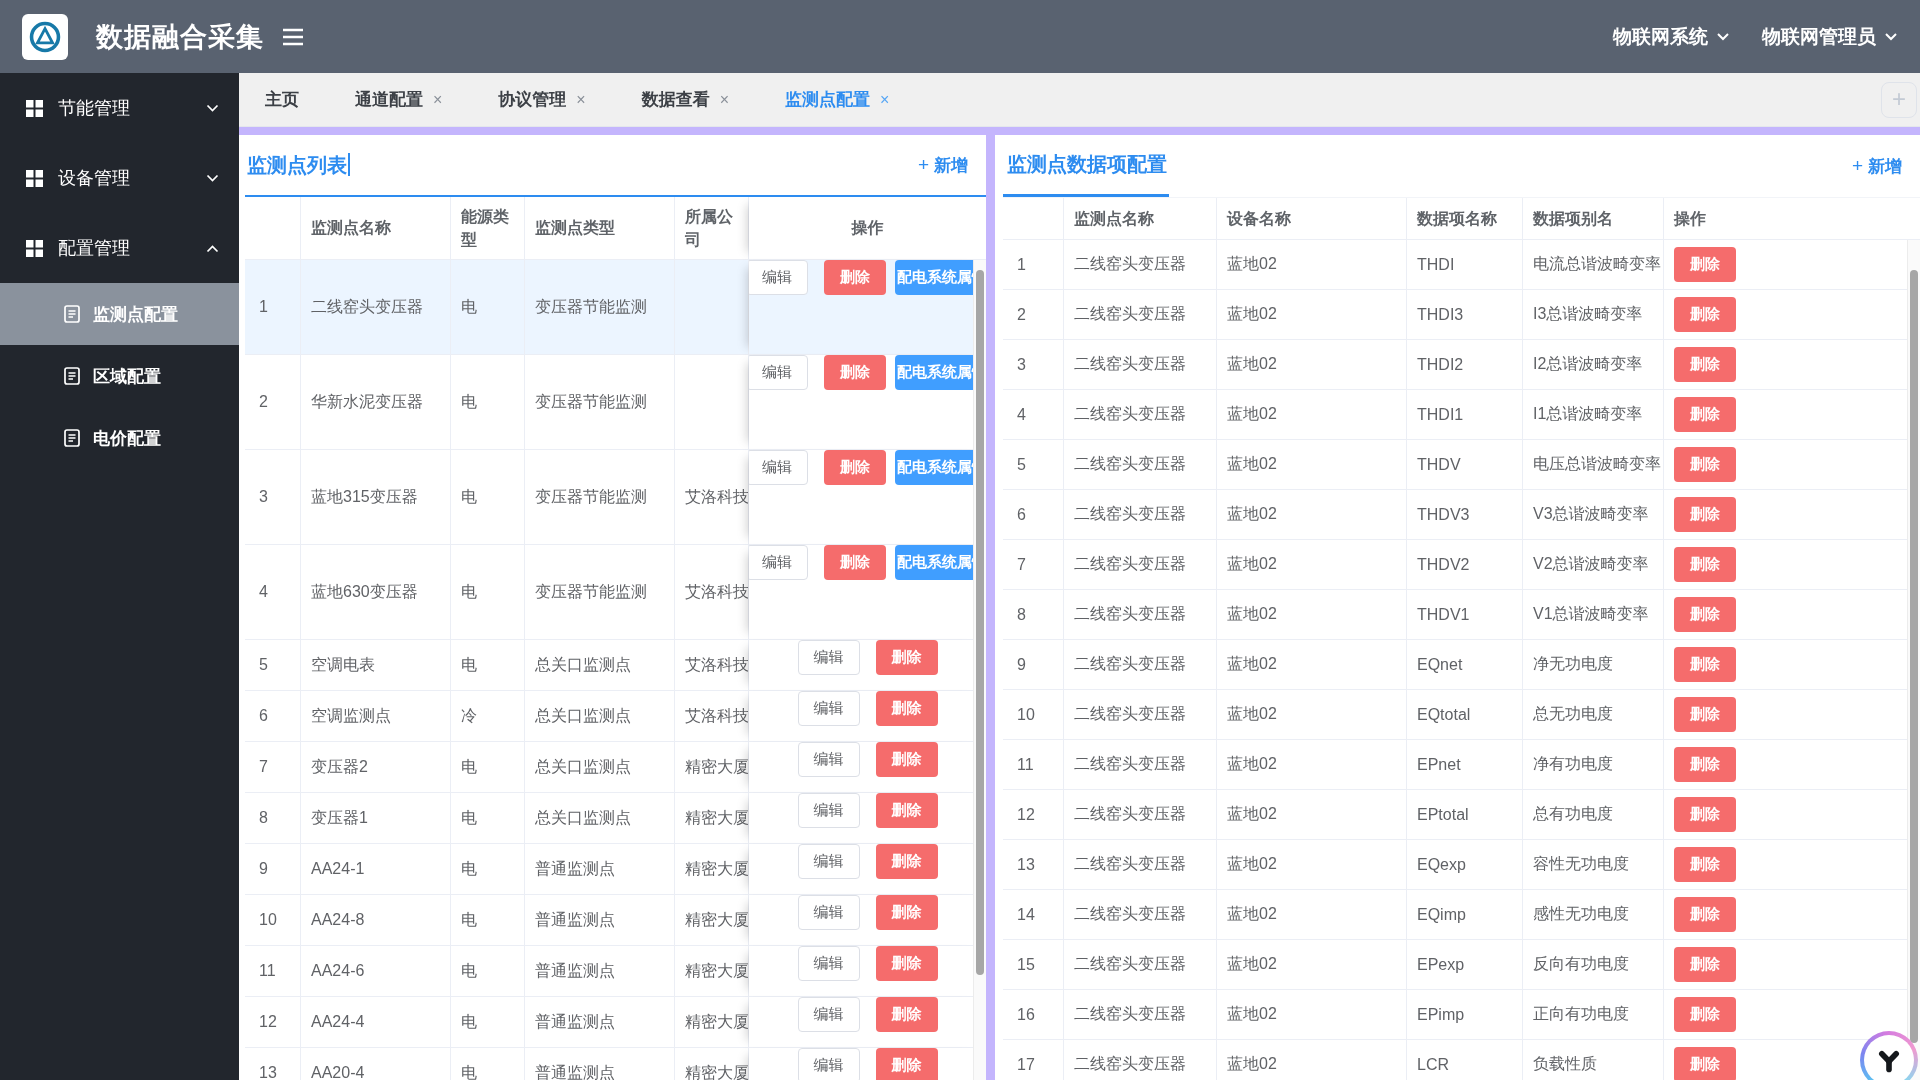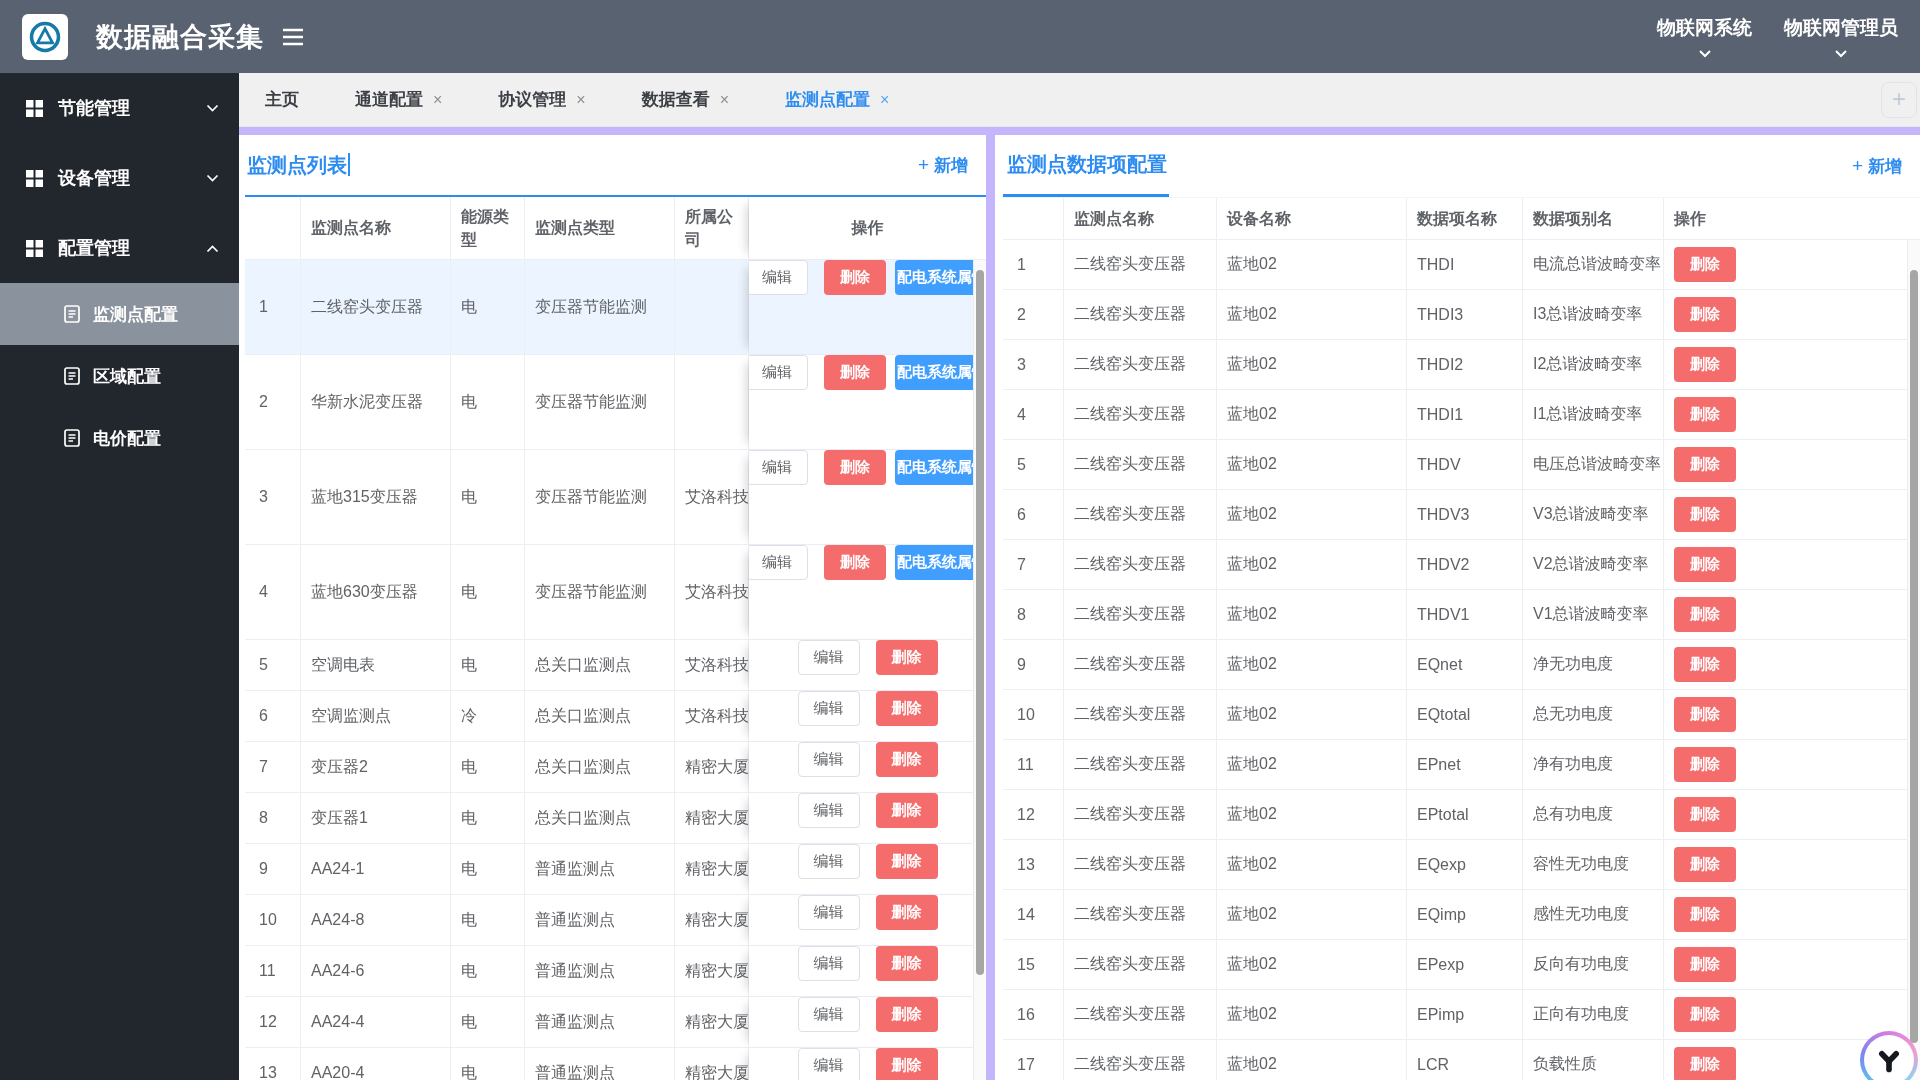--- a/index.html
+++ b/index.html
@@ -8,27 +8,27 @@
 
   
   .app-header { position:absolute; left:0; top:0; width:1920px; height:73px;
     background:#596270; display:flex; align-items:center; padding:0 22px; z-index:30; }
   .logo-box { width:46px; height:46px; background:#fff; border-radius:6px;
     display:flex; align-items:center; justify-content:center; margin-right:15px; }
   .app-title { color:#fff; font-size:27px; font-weight:bold; letter-spacing:1px;margin-left:13px; }
   .hamburger { margin-left:18px; display:flex; align-items:center; cursor:pointer; }
   .header-right { margin-left:auto; display:flex; align-items:center; gap:32px; }
   .header-menu { color:#fff; font-size:19px; font-weight:bold; display:flex;
-    align-items:center; gap:8px; cursor:pointer;flex-direction:column; }
+    align-items:center; gap:8px; cursor:pointer; }
 
   
   .sidebar { position:absolute; left:0; top:73px; width:239px; height:1007px;
     background:#22262d; z-index:20; }
   .side-item { height:70px; display:flex; align-items:center; padding:0 20px 0 26px;
-    color:#fff; font-size:18px; font-weight:bold; cursor:pointer; }
+    color:#fff; font-size:18px; font-weight:normal; cursor:pointer; }
   .side-item .lbl { flex:1; margin-left:15px; }
   .side-sub { height:62px; display:flex; align-items:center; padding-left:64px;
     color:#fff; font-size:17px; font-weight:bold; cursor:pointer; }
   .side-sub .lbl { margin-left:13px; }
   .side-sub.active { background:#8a929d; }
 
   
   .tabbar { position:absolute; left:239px; top:73px; width:1681px; height:54px;
     background:#f0f0f0; display:flex; align-items:center; padding-left:14px;
     border-bottom:1px solid #e4e7ec; z-index:10; }

